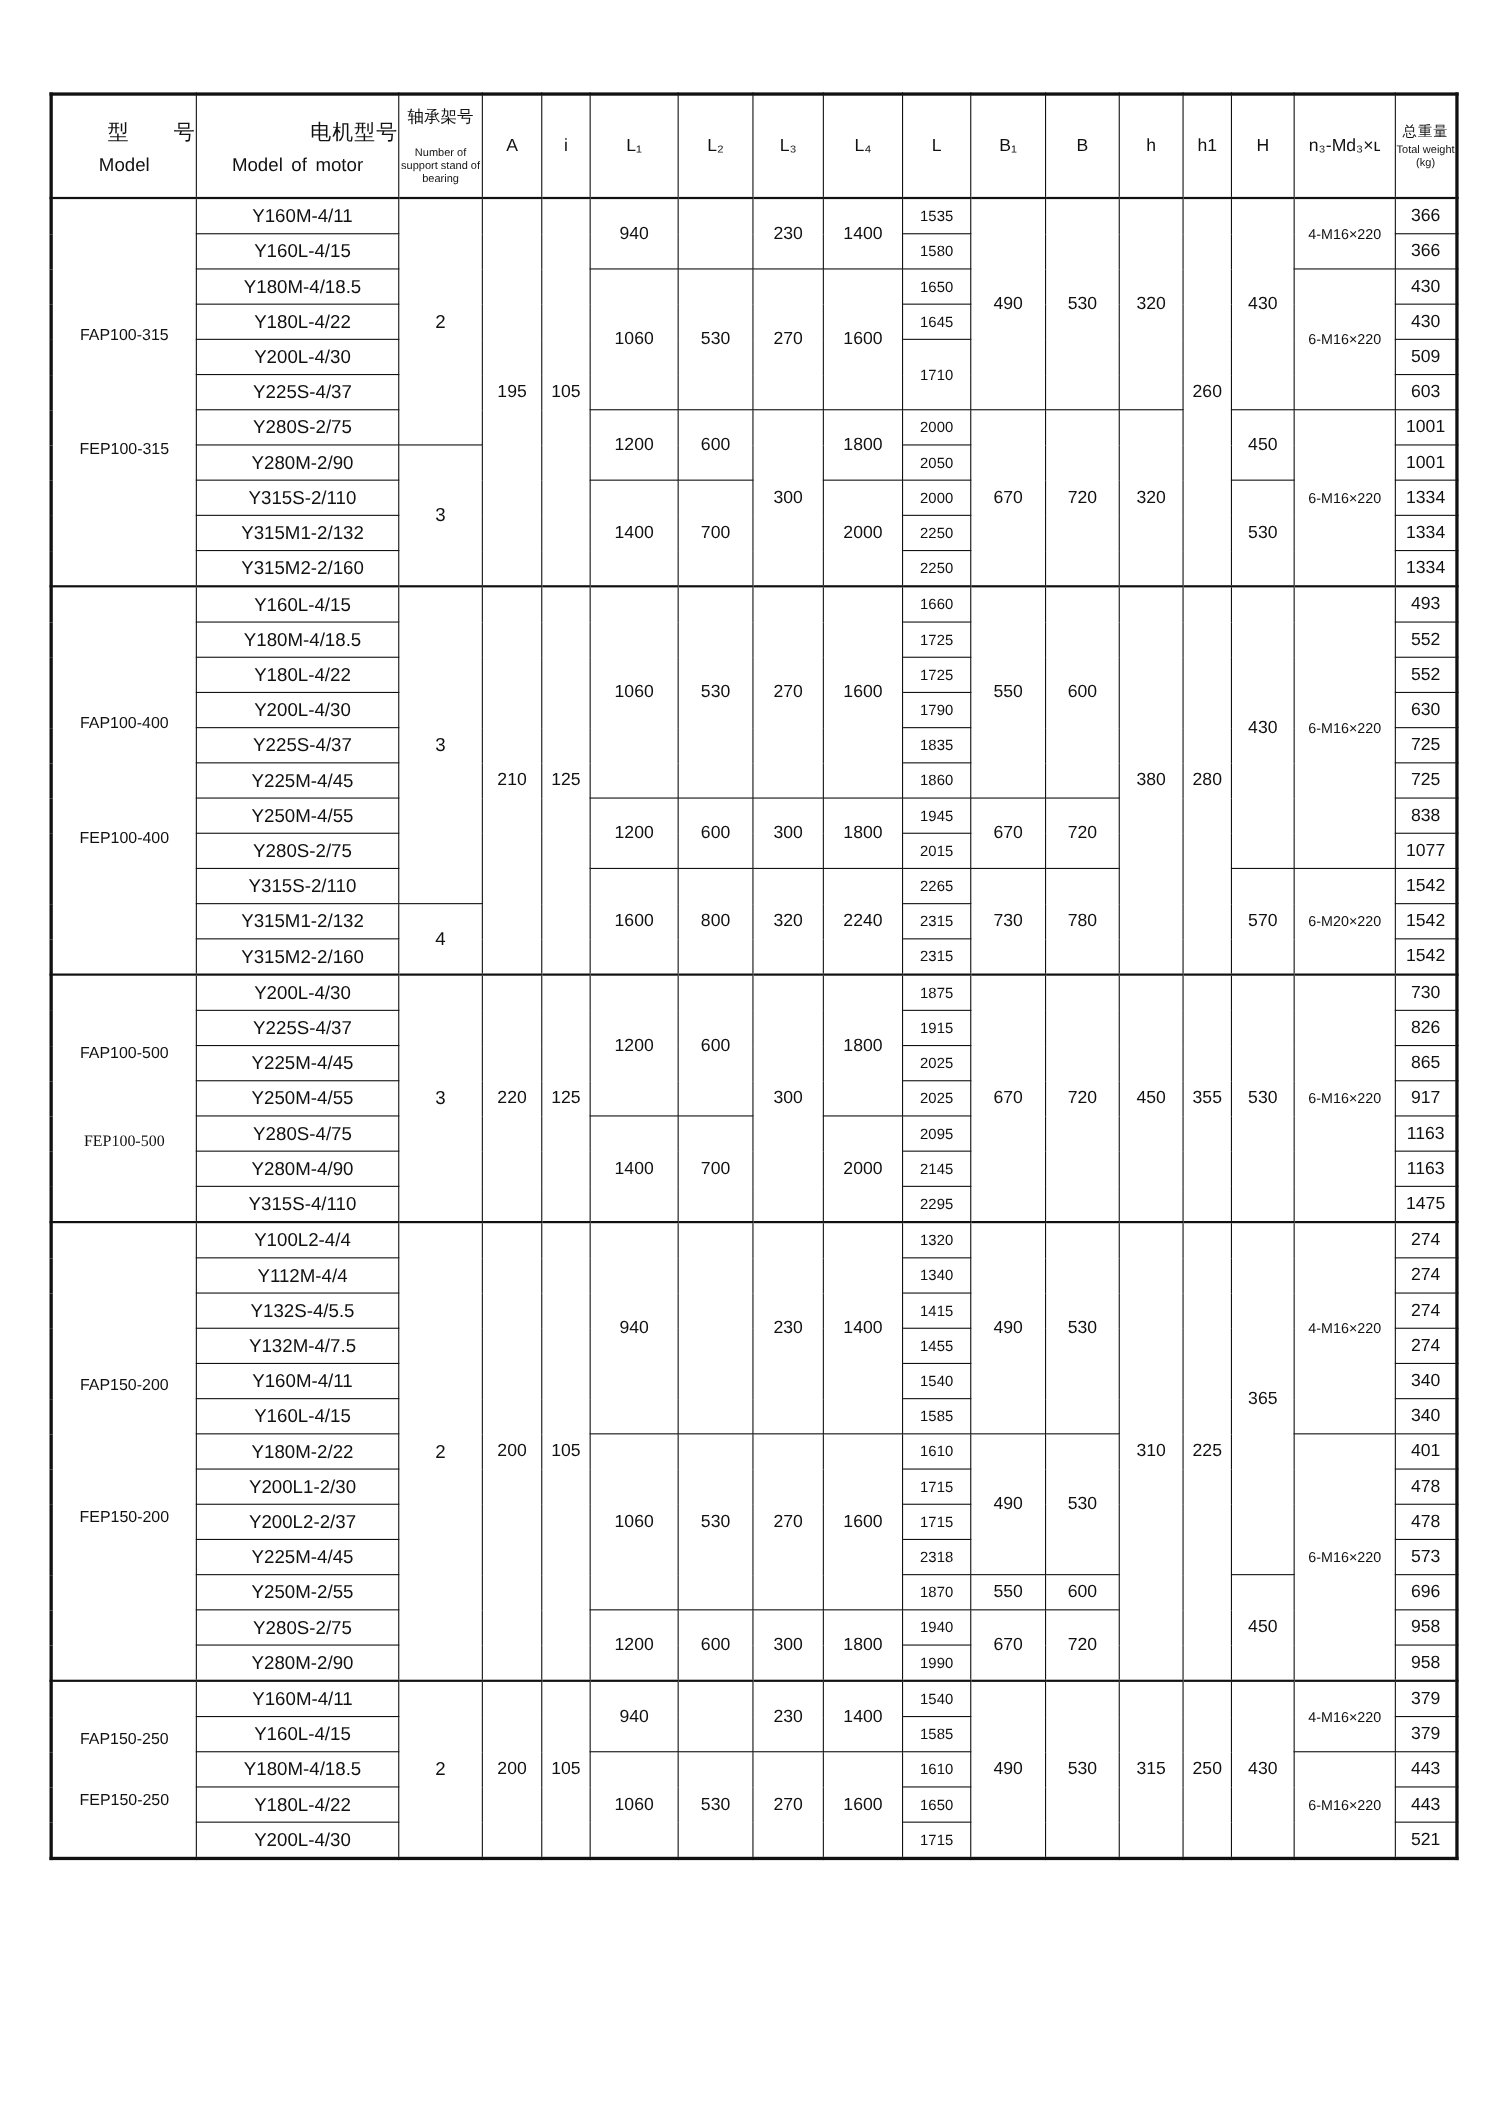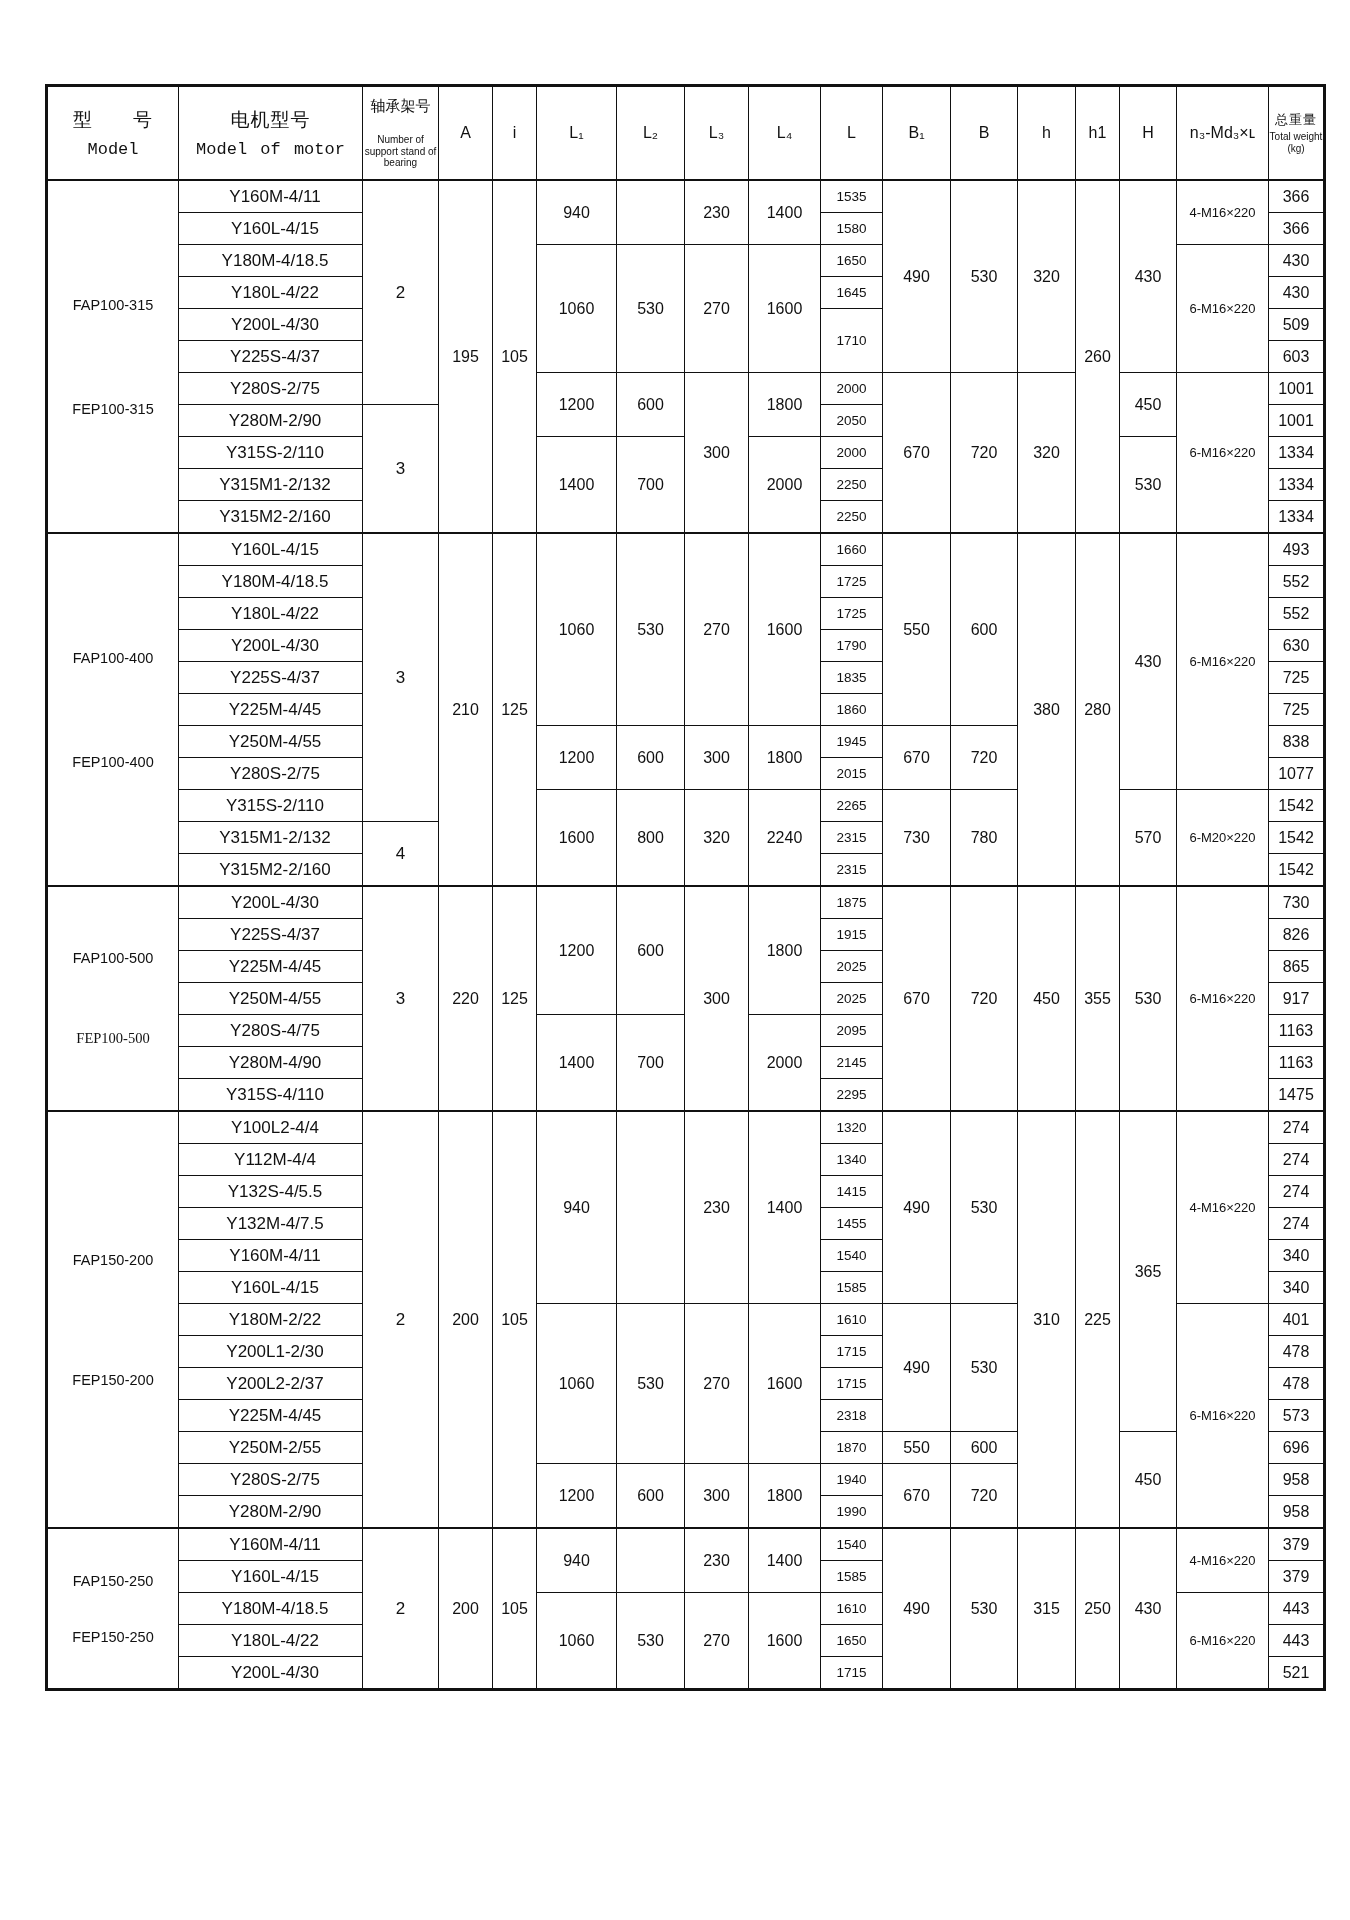--- a/index.html
+++ b/index.html
@@ -24,22 +24,22 @@
   td.gs{border-top:2.5px solid #111;}
   
   td.col-motor{text-align:center;padding-left:9px;font-size:17px;}
   td.col-model{font-size:14.5px;}
   td.col-bearing{font-size:17px;}
   td.col-L{font-size:13.5px;}
   td.col-n3{font-size:13px;}
   td.col-wt{font-size:16px;}
   .model-cell{display:flex;flex-direction:column;justify-content:flex-start;align-items:center;}
   
-  .h-zh{font-size:19px;letter-spacing:1px;}
-  .h-en{font-size:17px;margin-top:7px;word-spacing:3px;font-family:Liberation Mono, monospace;}
+  .h-zh{font-size:19px;letter-spacing:1px;text-align:right;}
+  .h-en{font-size:17px;margin-top:7px;word-spacing:3px;}
   .h-zh-sm{font-size:15px;}
   .h-en-xs{font-size:10px;line-height:1.18;margin-top:18px;white-space:normal;}
   .h-letter{font-size:16px;}
   .h-zh-wt{font-size:13px;letter-spacing:1px;}
   .h-en-wt{font-size:10px;line-height:1.18;margin-top:2px;white-space:normal;}
 </style>
 </head>
 <body>
 
 <div class="page">

